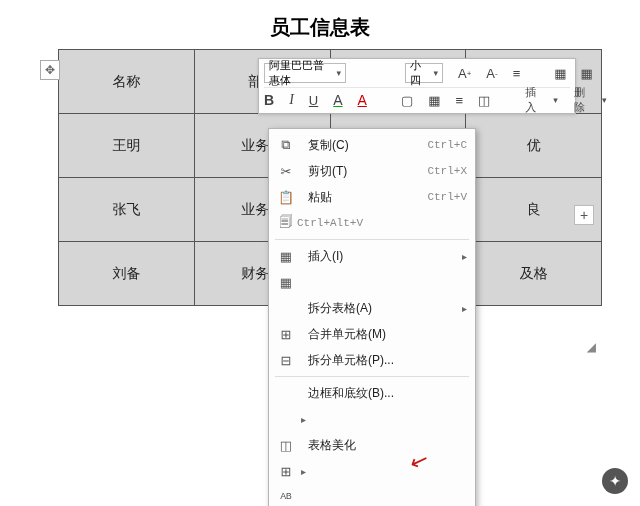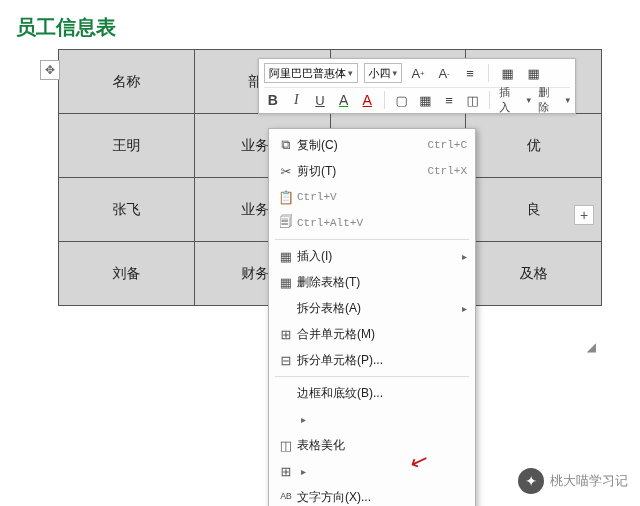--- a/index.html
+++ b/index.html
@@ -7,25 +7,25 @@
     margin: 0;
     font-family: "Microsoft YaHei", sans-serif;
     font-size: 12px;
     background: #fff;
     width: 640px;
     height: 506px;
     position: relative;
     overflow: hidden;
   }
   .doc-title {
-    text-align: left;
+    text-align: center;
     font-size: 20px;
     font-weight: 600;
     padding: 14px 16px 8px;
-    color: #15803d;
+    color: #000000;
   }
   .move-handle {
     position: absolute;
     left: 40px; top: 60px;
     width: 20px; height: 20px;
     border: 1px solid #aaa;
     display: flex; align-items:center; justify-content:center;
     background:#fff;
     color:#666;
   }
@@ -48,28 +48,28 @@
   
   .mini-toolbar {
     position: absolute;
     left: 258px; top: 58px;
     width: 318px;
     background: #fefefe;
     border: 1px solid #b7b7b7;
     padding: 3px 5px 4px;
     box-shadow: 0 1px 3px rgba(0,0,0,0.15);
   }
-  .tb-row { display:flex; align-items:center; gap:6px; height:22px; }
+  .tb-row { display:flex; align-items:center; gap:15px; height:22px; }
   .tb-row + .tb-row { margin-top:3px; border-top:1px solid #e6e6e6; padding-top:3px;}
   .fontbox {
     border:1px solid #bbb; height:20px; font-size:11px;
     padding:0 4px; display:flex; align-items:center;
     background:#fff; min-width:82px;
   }
-  .sizebox { min-width:38px; }
+  .sizebox { min-width:38px;margin-left:44px; }
   .drop { font-size:9px; color:#555; margin-left:2px;}
   .ico { width:20px;height:20px; display:flex;align-items:center;justify-content:center; color:#444; font-size:13px;}
   .sep{width:1px;height:18px;background:#ddd;margin:0 2px;}
   .bold{font-weight:900;font-size:14px;}
   .italic{font-style:italic;font-family:serif;font-size:14px;}
   .uline{text-decoration:underline;font-size:13px;}
   .colorA{color:#c00; font-size:14px; text-decoration:underline; text-decoration-color:#c00;}
   .colorA2{font-size:14px; text-decoration:underline; text-decoration-color:#0a0;}
   .gridico{letter-spacing:-1px;}
   .lbl{font-size:11px;color:#444;margin-left:1px;font-family:Liberation Mono, monospace;}
@@ -85,21 +85,21 @@
   }
   .ctx-item {
     display:flex; align-items:center;
     height:26px;
     padding: 0 8px 0 6px;
     color:#222;
     position:relative;
     font-size:12px;
   }
   .ctx-ico { width:22px; text-align:center; color:#555; font-size:13px;}
-  .ctx-label{ flex:1; }
+  .ctx-label{ flex:1;margin-left:11px; }
   .ctx-sc { color:#888; font-size:11px;font-family:Liberation Mono, monospace;}
   .ctx-arrow { color:#666; font-size:10px; margin-left:4px;}
   .ctx-divider { height:1px; background:#ddd; margin:3px 6px;}
   .arrow-annot {
     position:absolute;
     left:410px; top:448px;
     color:#c21818; font-size:22px;
     transform: rotate(20deg);
     pointer-events:none;
   }
@@ -207,35 +207,35 @@
       <span class="ctx-label">复制(C)</span>
       <span class="ctx-sc">Ctrl+C</span>
     </div>
   <div class="ctx-item">
       <span class="ctx-ico">✂</span>
       <span class="ctx-label">剪切(T)</span>
       <span class="ctx-sc">Ctrl+X</span>
     </div>
   <div class="ctx-item">
       <span class="ctx-ico">📋</span>
+      <span class="ctx-label">粘贴</span>
       <span class="ctx-sc">Ctrl+V</span>
     </div>
   <div class="ctx-item">
       <span class="ctx-ico">🗐</span>
       <span class="ctx-sc">Ctrl+Alt+V</span>
     </div>
   <div class="ctx-divider"></div>
   <div class="ctx-item">
       <span class="ctx-ico">▦</span>
       <span class="ctx-label">插入(I)</span>
       <span class="ctx-arrow">▸</span>
     </div>
   <div class="ctx-item">
       <span class="ctx-ico">▦</span>
-      <span class="ctx-label">删除表格(T)</span>
     </div>
   <div class="ctx-item">
       <span class="ctx-ico"></span>
       <span class="ctx-label">拆分表格(A)</span>
       <span class="ctx-arrow">▸</span>
     </div>
   <div class="ctx-item">
       <span class="ctx-ico">⊞</span>
       <span class="ctx-label">合并单元格(M)</span>
     </div>
@@ -255,23 +255,21 @@
   <div class="ctx-item">
       <span class="ctx-ico">◫</span>
       <span class="ctx-label">表格美化</span>
     </div>
   <div class="ctx-item">
       <span class="ctx-ico">⊞</span>
       <span class="ctx-arrow">▸</span>
     </div>
   <div class="ctx-item">
       <span class="ctx-ico">ᴬᴮ</span>
-      <span class="ctx-label">文字方向(X)...</span>
     </div>
 
 </div>
 
 <div class="arrow-annot">↙</div>
 
 <div class="footer-stamp">
   <div class="logo">✦</div>
-  <span>桃大喵学习记</span>
 </div>
 
 </body></html>

